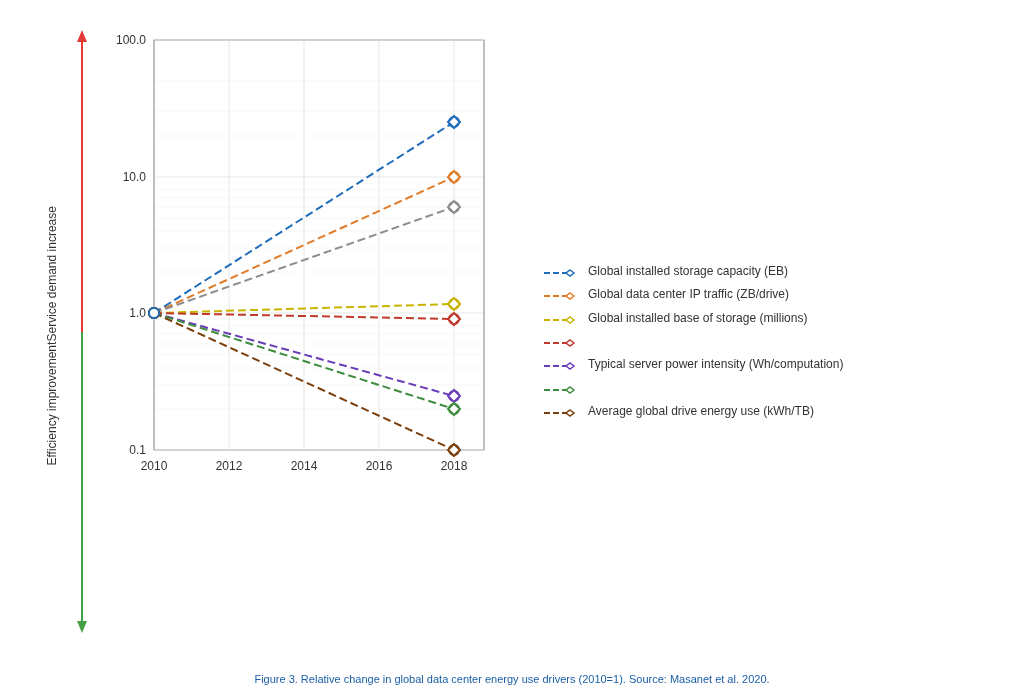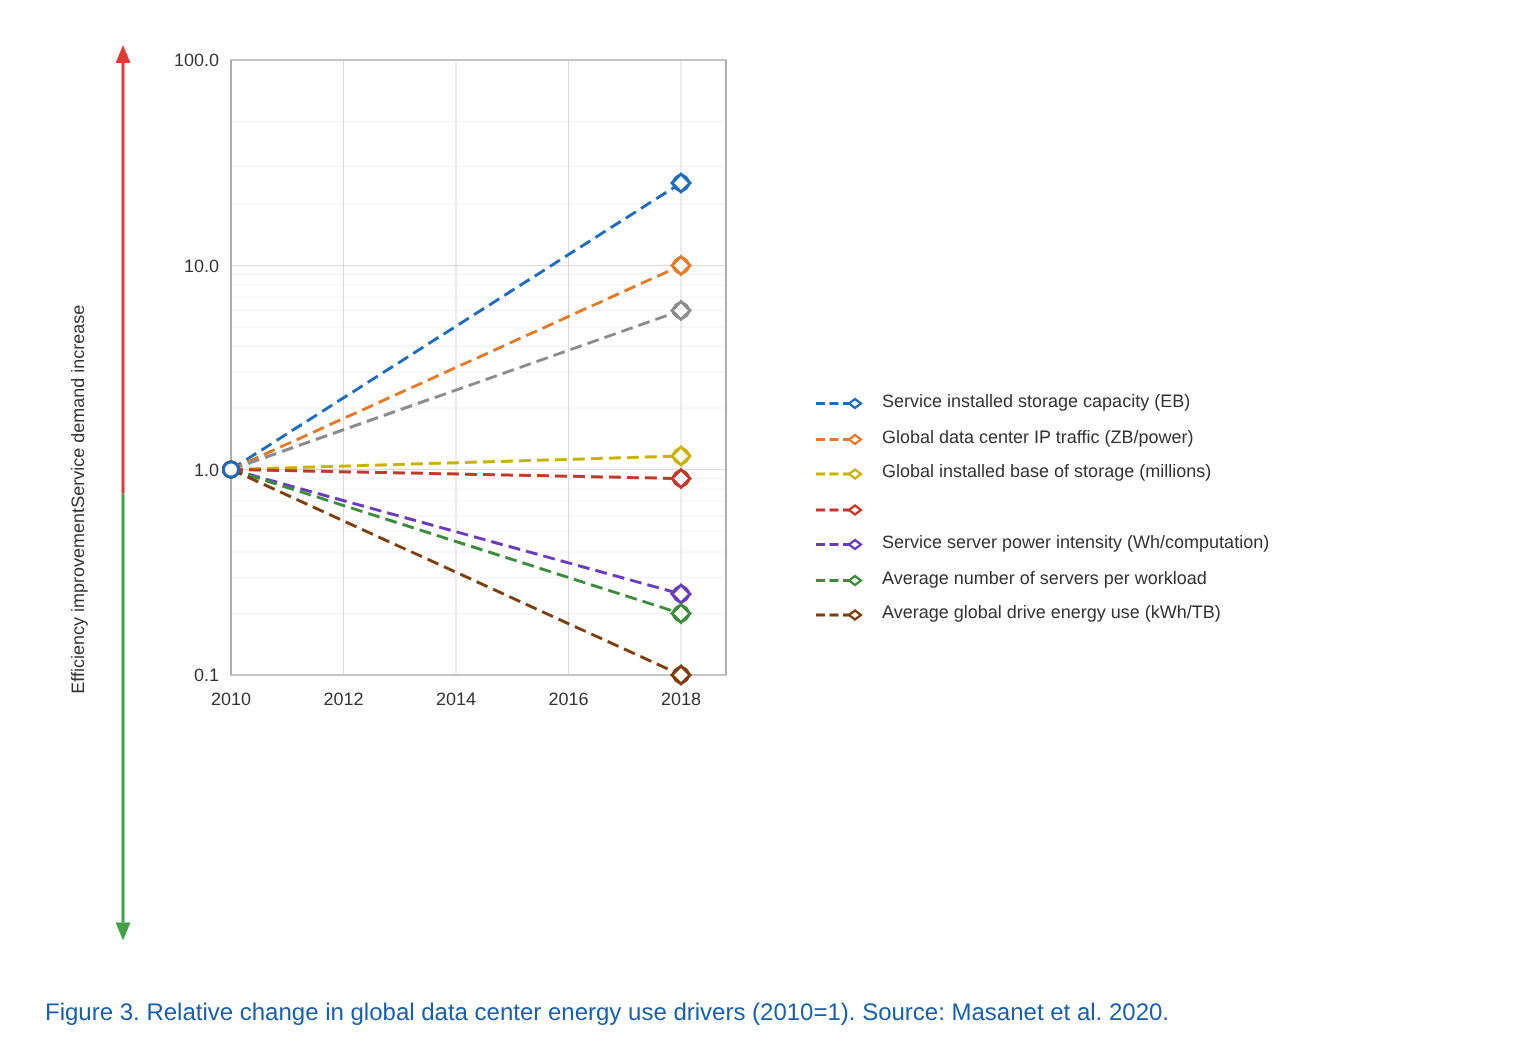--- a/index.html
+++ b/index.html
@@ -132,23 +132,23 @@
       display: flex;
       align-items: center;
       gap: 0;
       flex-shrink: 0;
       margin-top: 3px;
       width: 36px;
       position: relative;
     }
     .caption {
       margin-top: 10px;
-      font-size: 16px;
+      font-size: 11px;
       color: #1a5fa8;
-      text-align: left;
+      text-align: center;
       width: 100%;
     }
   </style>
 </head>
 <body>
 
 <div class="chart-container">
   <div class="chart-area">
 
     <div class="y-axis-label">
@@ -264,30 +264,30 @@
       </div>
 
       <div class="legend">
         <div class="legend-item">
           <div class="legend-line">
             <svg width="36" height="12" viewBox="0 0 36 12">
               <line x1="0" y1="6" x2="26" y2="6" stroke="#1f6cba" stroke-width="2" stroke-dasharray="6,3"></line>
               <polygon points="26,3 30,6 26,9 22,6" fill="white" stroke="#1f6cba" stroke-width="1.5"></polygon>
             </svg>
           </div>
-          <span>Service installed storage capacity (EB)</span>
+          <span>Global installed storage capacity (EB)</span>
         </div>
         <div class="legend-item">
           <div class="legend-line">
             <svg width="36" height="12" viewBox="0 0 36 12">
               <line x1="0" y1="6" x2="26" y2="6" stroke="#e07b28" stroke-width="2" stroke-dasharray="6,3"></line>
               <polygon points="26,3 30,6 26,9 22,6" fill="white" stroke="#e07b28" stroke-width="1.5"></polygon>
             </svg>
           </div>
-          <span>Global data center IP traffic (ZB/power)</span>
+          <span>Global data center IP traffic (ZB/drive)</span>
         </div>
         <div class="legend-item">
           <div class="legend-line">
             <svg width="36" height="12" viewBox="0 0 36 12">
               <line x1="0" y1="6" x2="26" y2="6" stroke="#c8b400" stroke-width="2" stroke-dasharray="6,3"></line>
               <polygon points="26,3 30,6 26,9 22,6" fill="white" stroke="#c8b400" stroke-width="1.5"></polygon>
             </svg>
           </div>
           <span>Global installed base of storage (millions)</span>
         </div>
@@ -299,30 +299,29 @@
             </svg>
           </div>
         </div>
         <div class="legend-item">
           <div class="legend-line">
             <svg width="36" height="12" viewBox="0 0 36 12">
               <line x1="0" y1="6" x2="26" y2="6" stroke="#6a3db8" stroke-width="2" stroke-dasharray="6,3"></line>
               <polygon points="26,3 30,6 26,9 22,6" fill="white" stroke="#6a3db8" stroke-width="1.5"></polygon>
             </svg>
           </div>
-          <span>Service server power intensity (Wh/computation)</span>
+          <span>Typical server power intensity (Wh/computation)</span>
         </div>
         <div class="legend-item">
           <div class="legend-line">
             <svg width="36" height="12" viewBox="0 0 36 12">
               <line x1="0" y1="6" x2="26" y2="6" stroke="#3d8c3d" stroke-width="2" stroke-dasharray="6,3"></line>
               <polygon points="26,3 30,6 26,9 22,6" fill="white" stroke="#3d8c3d" stroke-width="1.5"></polygon>
             </svg>
           </div>
-          <span>Average number of servers per workload</span>
         </div>
         <div class="legend-item">
           <div class="legend-line">
             <svg width="36" height="12" viewBox="0 0 36 12">
               <line x1="0" y1="6" x2="26" y2="6" stroke="#7b3f0e" stroke-width="2" stroke-dasharray="6,3"></line>
               <polygon points="26,3 30,6 26,9 22,6" fill="white" stroke="#7b3f0e" stroke-width="1.5"></polygon>
             </svg>
           </div>
           <span>Average global drive energy use (kWh/TB)</span>
         </div>

